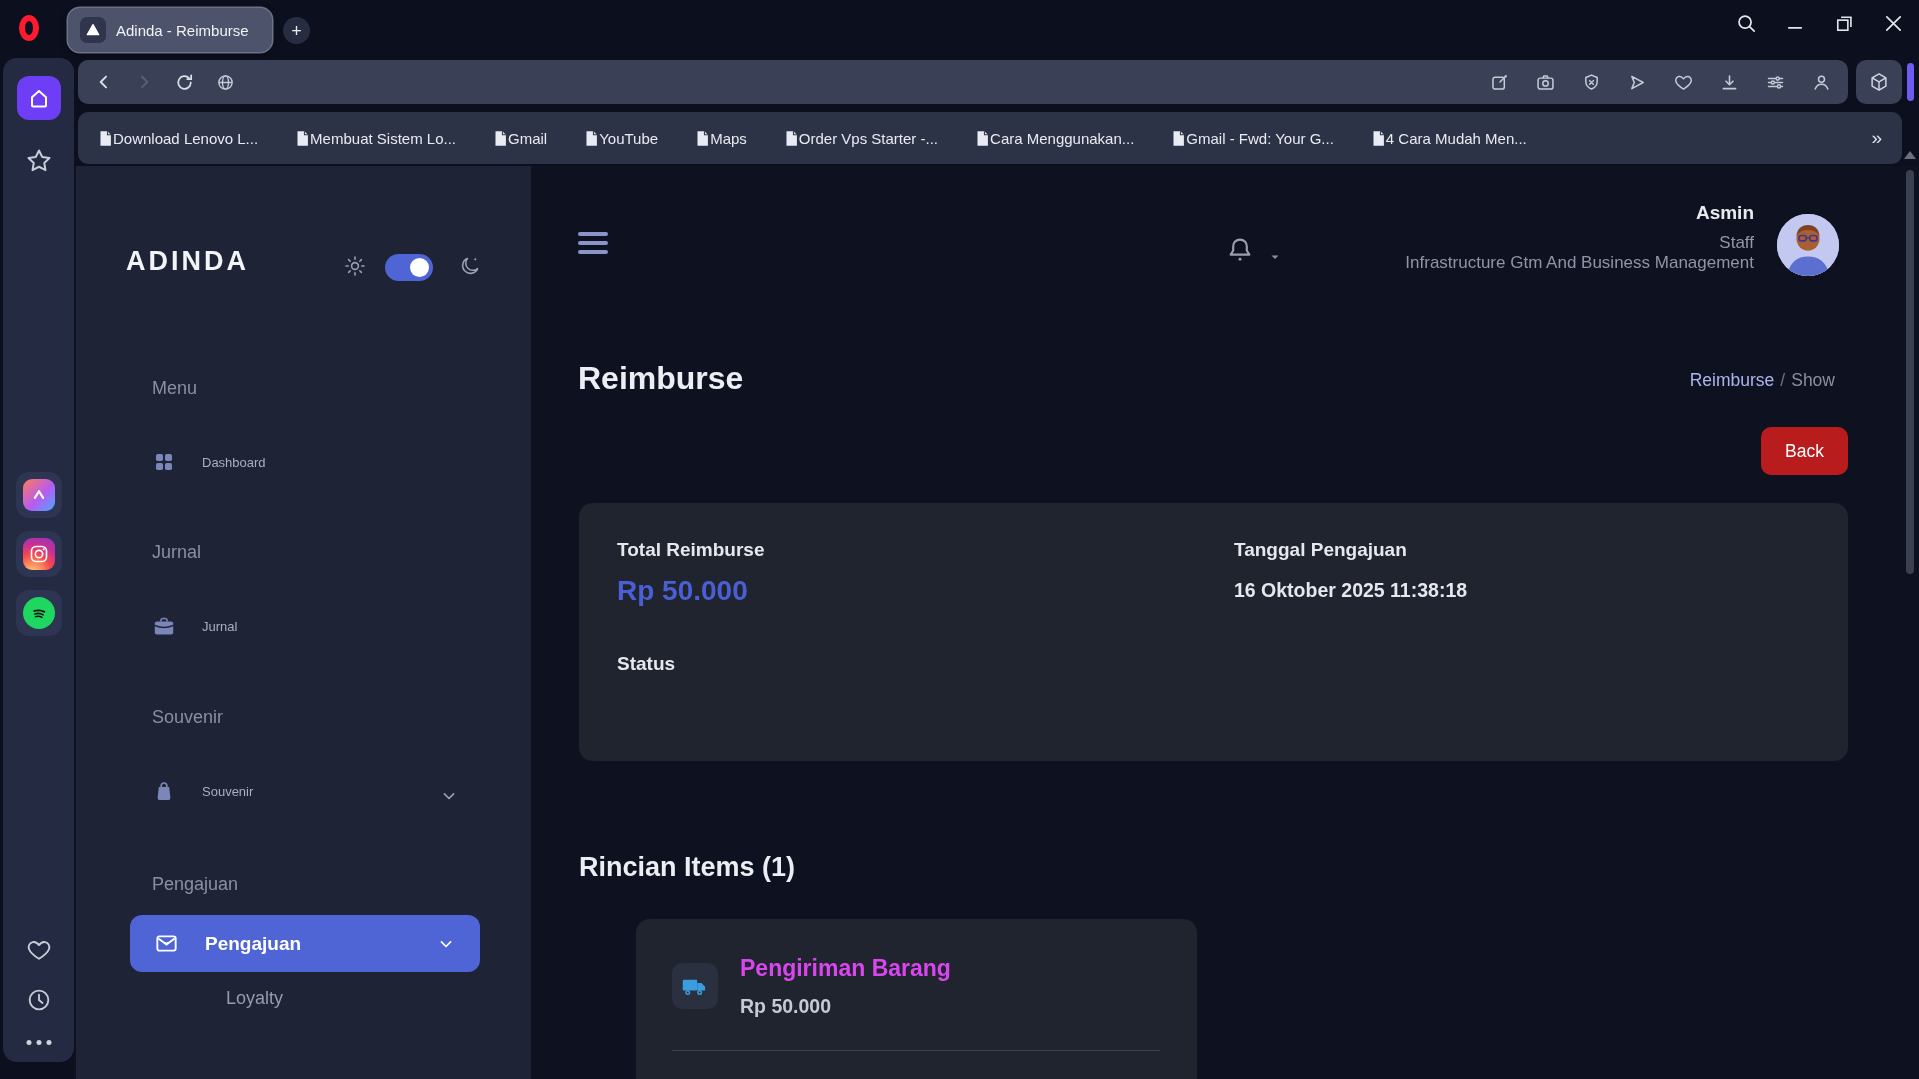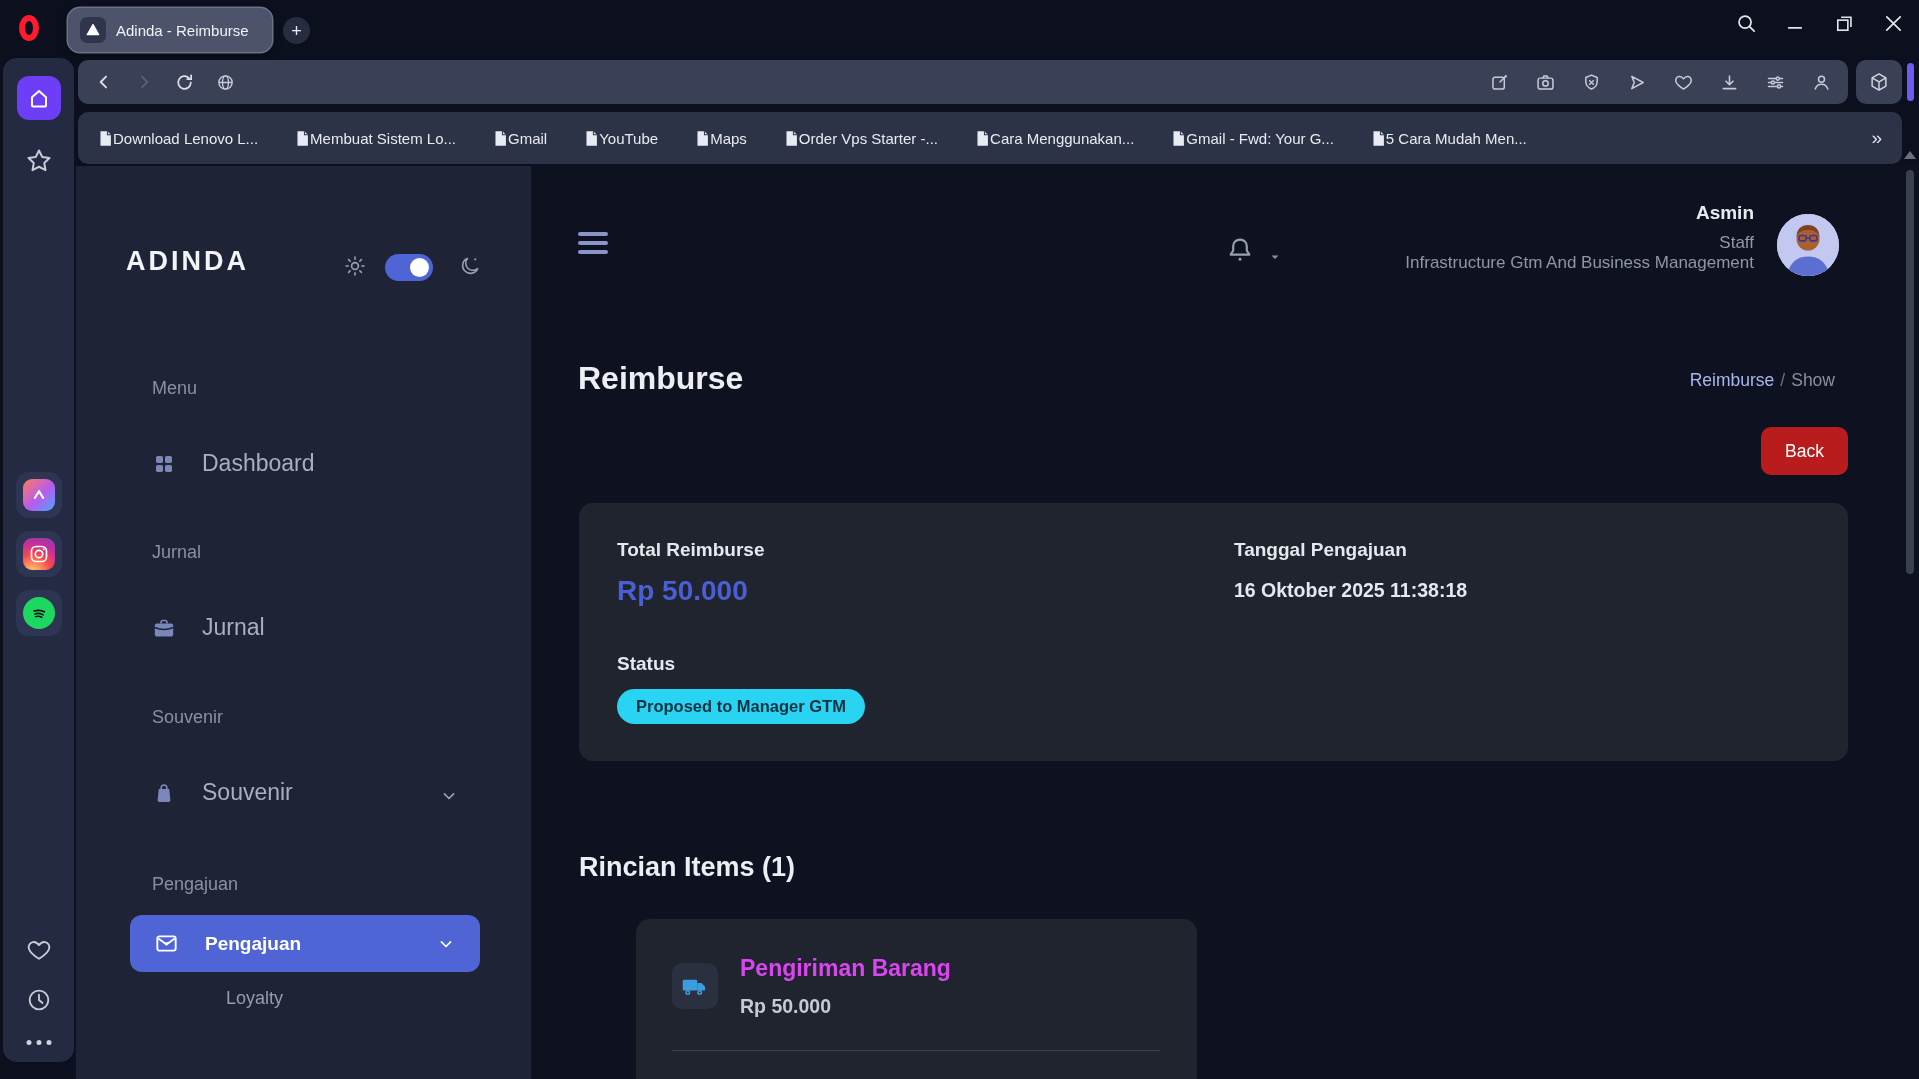--- a/index.html
+++ b/index.html
@@ -53,21 +53,21 @@
 
   
   .page{position:absolute;left:74px;top:166px;width:1845px;height:913px;background:#0e1220;overflow:hidden;}
   .appbar{position:absolute;left:2px;top:0;width:455px;height:913px;background:#1f2336;}
   .brand{position:absolute;left:50px;top:80px;font-size:27px;font-weight:800;letter-spacing:3px;color:#f3f4f8;}
   .sun{position:absolute;left:267px;top:88px;color:#9aa0b4;}
   .toggle{position:absolute;left:309px;top:88px;width:48px;height:27px;border-radius:14px;background:#4f65d6;}
   .knob{position:absolute;right:4px;top:4px;width:19px;height:19px;border-radius:50%;background:#fff;}
   .moon{position:absolute;left:382px;top:88px;color:#9aa0b4;}
   .nav-label{position:absolute;left:76px;font-size:18px;color:#8b90a1;}
-  .nav-item{position:absolute;left:76px;display:flex;align-items:center;color:#a9afbf;font-size:23px;}
+  .nav-item{position:absolute;left:76px;display:flex;align-items:center;color:#a9afbf;font-size:13px;}
   .nav-item .ic{color:#7b87b8;margin-right:26px;display:grid;place-items:center;}
   .nav-chev{position:absolute;left:363px;color:#9aa0b0;}
   .nav-active{position:absolute;left:54px;top:749px;width:350px;height:57px;background:#4f65d6;border-radius:12px;
               display:flex;align-items:center;padding:0 24px;box-sizing:border-box;color:#fff;font-size:19px;font-weight:700;}
   .nav-active .ic{margin-right:26px;display:grid;place-items:center;}
   .nav-active .chev{margin-left:auto;}
   .nav-sub{position:absolute;left:150px;top:822px;font-size:18px;color:#969cab;}
 
   
   .hamburger{position:absolute;left:504px;top:66px;display:flex;flex-direction:column;gap:5px;}
@@ -288,21 +288,21 @@
           <path d="M2.5 1.5h9l4.5 4.5v14.5h-13.5z" fill="#e9ebf2"></path>
           <path d="M11.5 1.5v4.5H16" fill="none" stroke="#2c3347" stroke-width="1.3"></path>
         </svg>
         <span>Gmail - Fwd: Your G...</span>
       </span>
     <span class="bm">
         <svg width="15" height="17" viewBox="0 0 18 22">
           <path d="M2.5 1.5h9l4.5 4.5v14.5h-13.5z" fill="#e9ebf2"></path>
           <path d="M11.5 1.5v4.5H16" fill="none" stroke="#2c3347" stroke-width="1.3"></path>
         </svg>
-        <span>5 Cara Mudah Men...</span>
+        <span>4 Cara Mudah Men...</span>
       </span>
     <span class="bm-more">»</span>
   </div>
 
   <div class="osidebar">
     <div class="osb home-btn">
       <svg width="24" height="24" viewBox="0 0 24 24" fill="none" stroke="#fff" stroke-width="2" stroke-linejoin="round">
           <path d="M5 19.5v-8.2L12 5l7 6.3v8.2a1 1 0 0 1-1 1H6a1 1 0 0 1-1-1z"></path>
         </svg>
     </div>
@@ -474,21 +474,20 @@
       <span class="bc-root">Reimburse</span><span class="bc-sep">/</span><span class="bc-cur">Show</span>
     </div>
     <div class="back-btn">Back</div>
 
     <div class="summary-card">
       <div class="sc-lbl" style="left:38px;top:36px">Total Reimburse</div>
       <div class="sc-total-v">Rp 50.000</div>
       <div class="sc-lbl" style="left:655px;top:36px">Tanggal Pengajuan</div>
       <div class="sc-date-v">16 Oktober 2025 11:38:18</div>
       <div class="sc-lbl" style="left:38px;top:150px">Status</div>
-      <div class="badge">Proposed to Manager GTM</div>
     </div>
 
     <div class="items-heading">Rincian Items (1)</div>
     <div class="item-card">
       <div class="truck-wrap">
         <svg width="30" height="30" viewBox="0 0 24 24">
             <rect x="2.2" y="7" width="11.6" height="8.6" rx="1" fill="#3b9ddd"></rect>
             <path d="M13.8 9.6h3.4l2.9 2.9v3.1h-6.3z" fill="#3b9ddd"></path>
             <circle cx="6.2" cy="17.2" r="2" fill="#3b9ddd"></circle>
             <circle cx="6.2" cy="17.2" r="0.8" fill="#2a3040"></circle>

